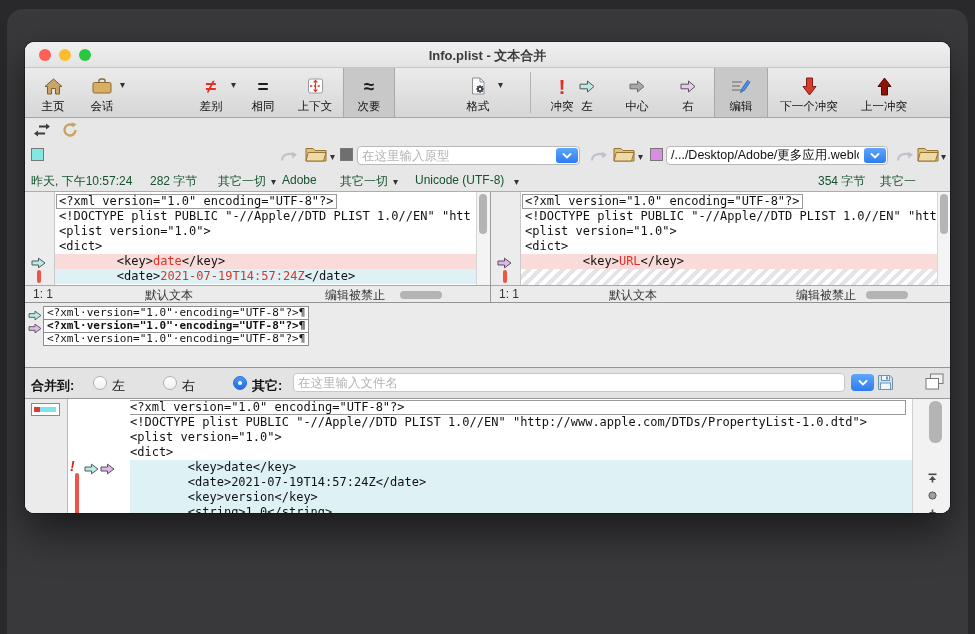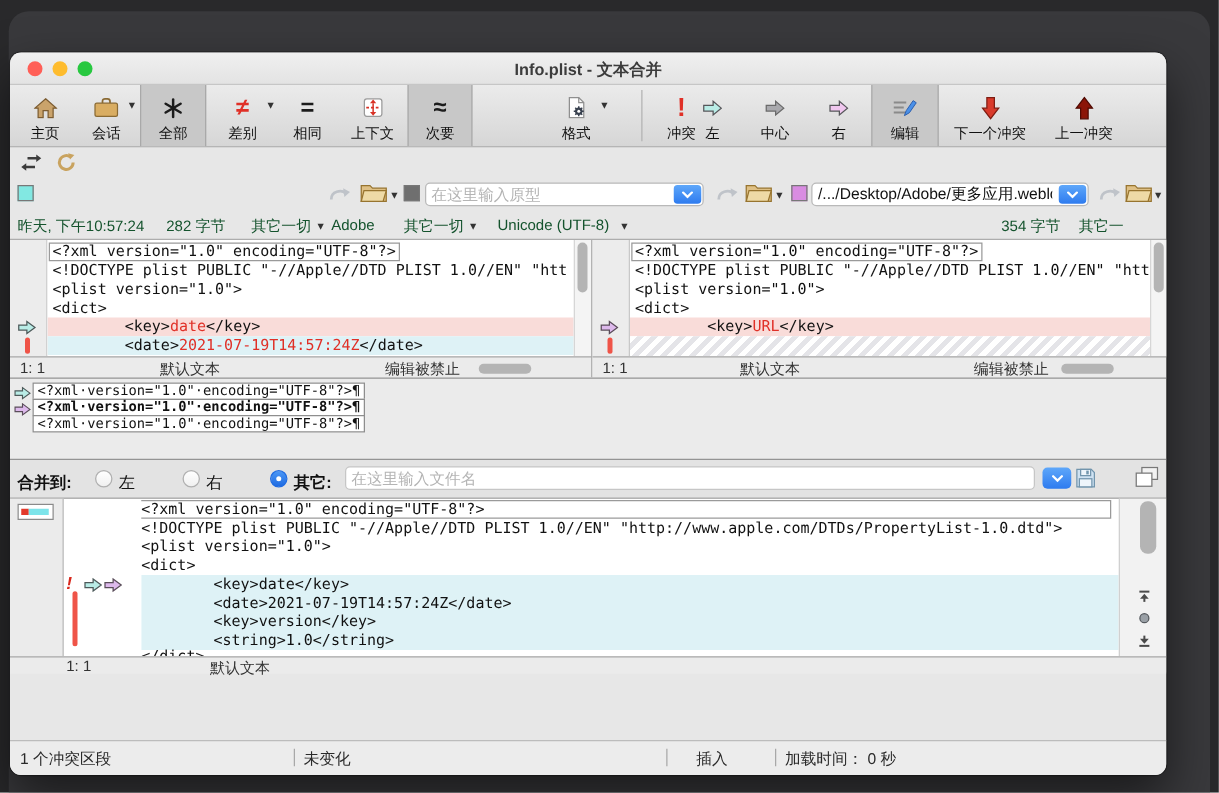--- a/index.html
+++ b/index.html
@@ -1,18 +1,18 @@
 <!DOCTYPE html>
 <html><head>
 <meta charset="utf-8">
 <style>
   html,body{margin:0;padding:0}
   body{width:975px;height:634px;background:#29292b;font-family:"Liberation Sans","DejaVu Sans",sans-serif;overflow:hidden;position:relative}
   .backdrop{position:absolute;left:7px;top:9px;right:7px;bottom:0;background:#39393c;border-radius:16px 16px 0 0}
-  .window{position:absolute;left:8px;top:42px;width:925px;height:578px;background:#e7e7e7;border-radius:9px;box-shadow:0 18px 40px rgba(0,0,0,.55),0 0 0 1px rgba(0,0,0,.3);overflow:hidden}
+  .window{position:absolute;left:25px;top:42px;width:925px;height:471px;background:#e7e7e7;border-radius:9px;box-shadow:0 18px 40px rgba(0,0,0,.55),0 0 0 1px rgba(0,0,0,.3);overflow:hidden}
   .titlebar{position:absolute;left:0;top:0;width:100%;height:26px;background:linear-gradient(#f0f0f0,#e3e3e3);border-bottom:1px solid #c6c6c6;box-sizing:border-box}
   .tl{position:absolute;top:7px;width:12px;height:12px;border-radius:50%}
   .title{position:absolute;width:100%;text-align:center;top:5px;font-size:13px;font-weight:700;color:#3c3c3c}
   .toolbar{position:absolute;left:0;top:26px;width:100%;height:50px;background:linear-gradient(#ebebeb,#d6d6d6);border-bottom:1px solid #a6a6a6;box-sizing:border-box}
   .tbtn{position:absolute;top:0;height:49px;display:flex;flex-direction:column;align-items:center;justify-content:flex-end;padding-bottom:3px;box-sizing:border-box;cursor:default}
   .tbtn .ico{height:26px;display:flex;align-items:center;justify-content:center}
   .tbtn .lbl{font-size:11.5px;color:#111;white-space:nowrap}
   .tbtn.pressed{background:#c8c8c8;border-left:1px solid #a9a9a9;border-right:1px solid #a9a9a9}
   .glyph{font-weight:700;font-size:19px;line-height:1;color:#1c1c1c}
   .redg{color:#e03027}
@@ -91,32 +91,20 @@
     <div class="tbtn" style="left:52px;width:50px">
       <span class="ico">
           <svg width="20" height="16" viewBox="0 0 20 16">
             <path d="M7 4.5 V3 a2 2 0 0 1 2-2 h2 a2 2 0 0 1 2 2 v1.5" fill="none" stroke="#8a6a33" stroke-width="1.4"></path>
             <rect x="1" y="4.5" width="18" height="10.5" rx="1.5" fill="#d9ad62" stroke="#8a6a33"></rect>
           </svg>
         </span>
       <span class="ddm" style="right:2px;top:12px">▾</span>
       <span class="lbl">会话</span>
     </div>
-    <div class="tbtn pressed" style="left:104px;width:53px">
-      <span class="ico">
-          <svg width="17" height="17" viewBox="0 0 17 17">
-            <g stroke="#1c1c1c" stroke-width="2" stroke-linecap="round">
-              <path d="M8.5 1.5 V15.5"></path>
-              <path d="M2.5 5 14.5 12"></path>
-              <path d="M14.5 5 2.5 12"></path>
-            </g>
-          </svg>
-        </span>
-      <span class="lbl">全部</span>
-    </div>
     <div class="tbtn" style="left:157px;width:58px">
       <span class="ico glyph redg">≠</span>
       <span class="ddm" style="right:4px;top:12px">▾</span>
       <span class="lbl">差别</span>
     </div>
     <div class="tbtn" style="left:216px;width:44px">
       <span class="ico glyph">=</span>
       <span class="lbl">相同</span>
     </div>
     <div class="tbtn" style="left:262px;width:56px">

